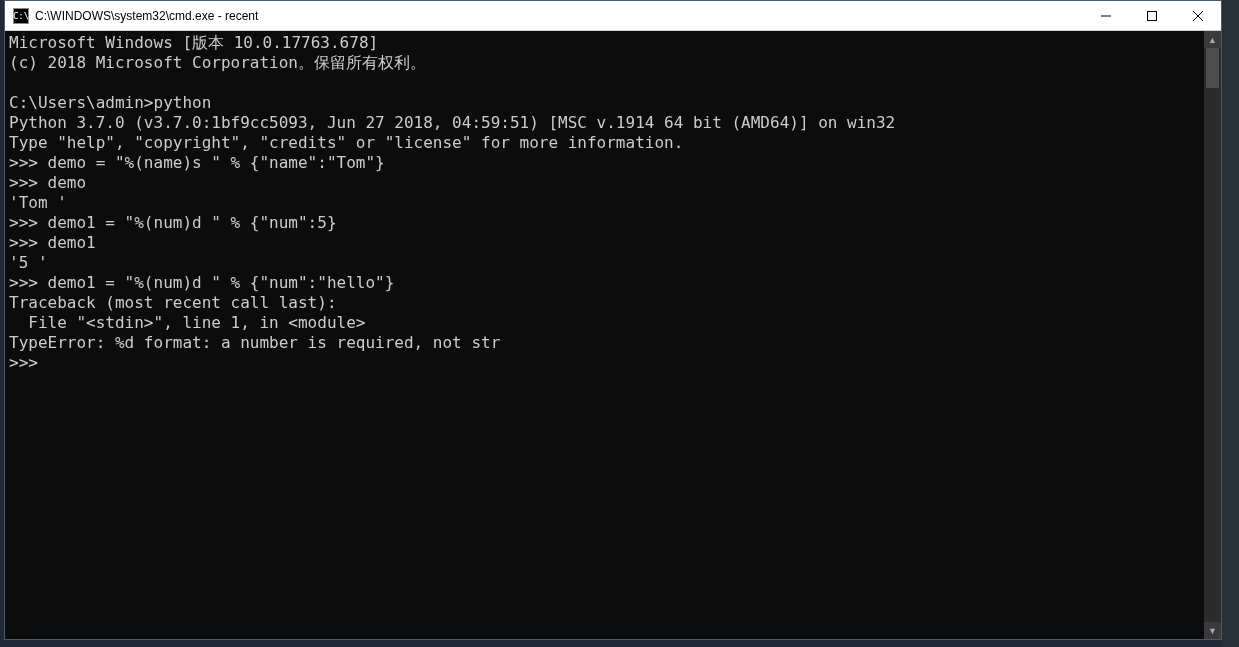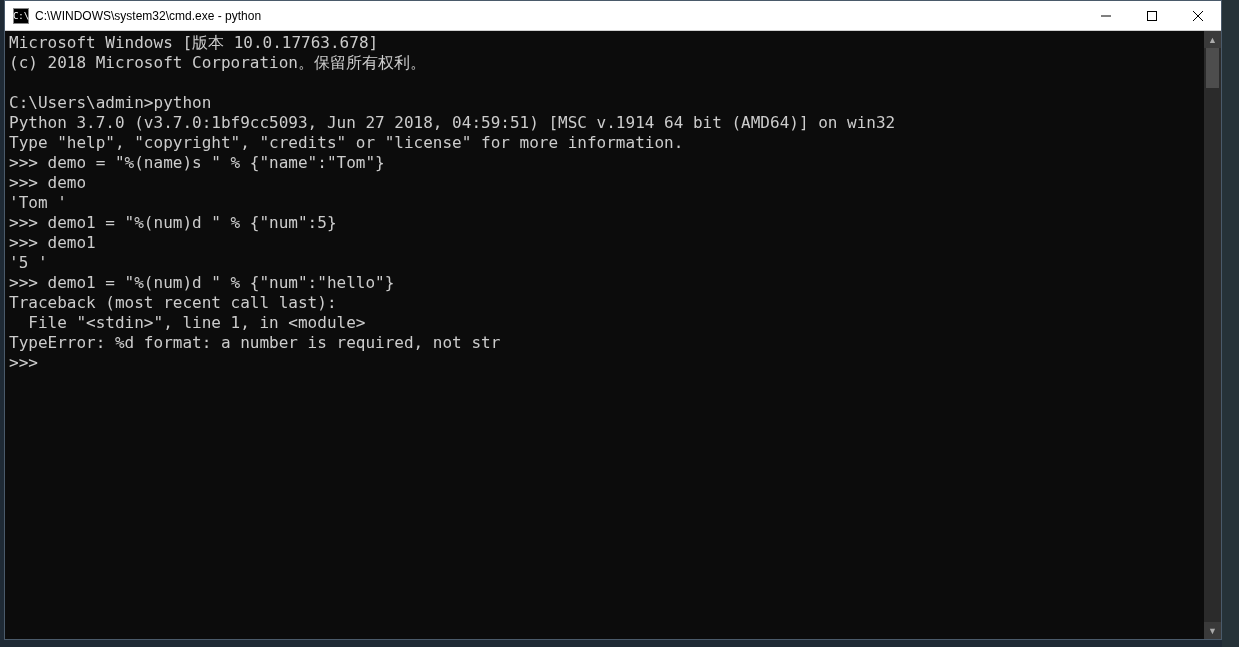--- a/index.html
+++ b/index.html
@@ -95,21 +95,21 @@
 </style>
 </head>
 <body>
 
 <div class="right-strip"></div>
 
 <div class="outer">
 
   <div class="titlebar">
     <div class="cmd-icon">C:\</div>
-    <div class="title">C:\WINDOWS\system32\cmd.exe - python</div>
+    <div class="title">C:\WINDOWS\system32\cmd.exe - recent</div>
     <div class="spacer"></div>
     <div class="winbtn">
       <svg width="10" height="10" viewBox="0 0 10 10">
           <line x1="0" y1="5" x2="10" y2="5" stroke="currentColor" stroke-width="1"></line>
         </svg>
     </div>
     <div class="winbtn">
       <svg width="10" height="10" viewBox="0 0 10 10">
           <rect x="0.5" y="0.5" width="9" height="9" fill="none" stroke="currentColor" stroke-width="1"></rect>
         </svg>

